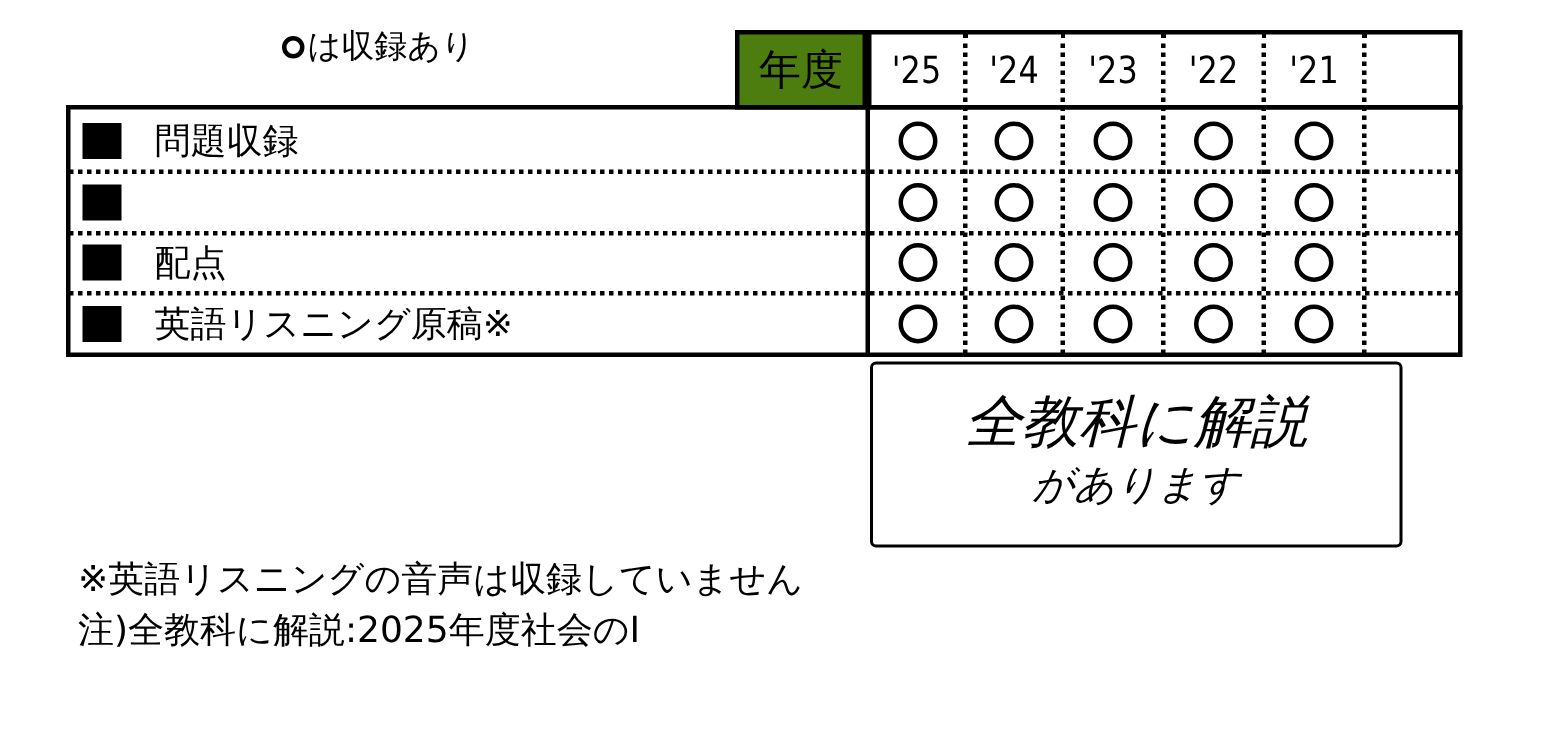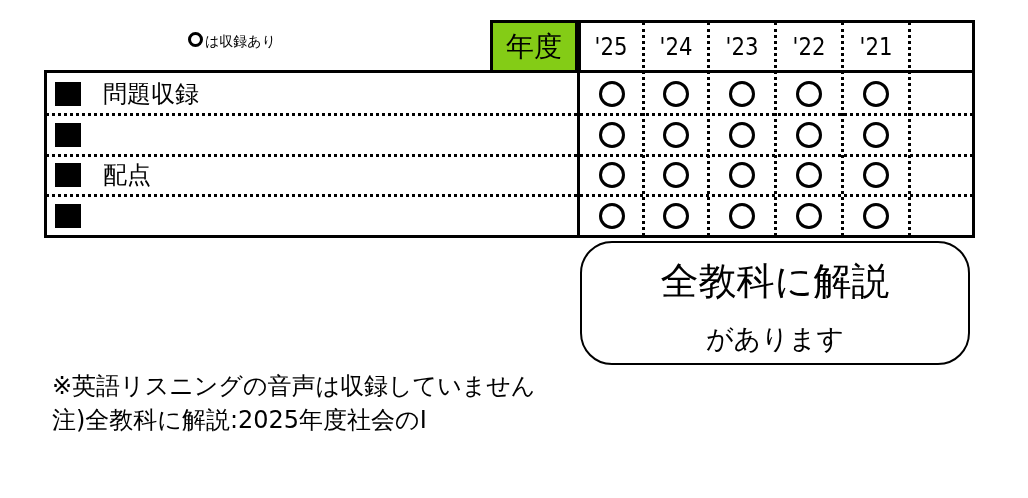--- a/index.html
+++ b/index.html
@@ -1,38 +1,38 @@
 <!DOCTYPE html>
 <html><head>
 <meta charset="utf-8">
 <style>
   html, body { margin:0; padding:0; background:#ffffff; }
   body { width:1028px; height:498px; position:relative; overflow:hidden;
          font-family:"DejaVu Sans", "Liberation Sans", sans-serif; color:#000; }
   .abs { position:absolute; }
-  .legend { left:188px; top:32px; font-size:14px; letter-spacing:0px; }
+  .legend { left:188px; top:16px; font-size:22px; letter-spacing:0px; }
   .legend .circ { display:inline-block; width:15px; height:15px; border:3px solid #000; border-radius:50%;
                   vertical-align:-1px; margin-right:2px; box-sizing:border-box; }
   .year-label-box { left:490px; top:20px; width:88px; height:53px; border:3px solid #000; box-sizing:border-box;
-                    font-size:28px; display:flex; align-items:center; justify-content:center; background:#84cc16; }
+                    font-size:28px; display:flex; align-items:center; justify-content:center; background:#4d7c0f; }
   .year-header { left:578px; top:20px; width:397px; height:53px; border:3px solid #000; border-left:3px solid #000;
                  box-sizing:border-box; }
   .main-table { left:44px; top:70px; width:931px; height:168px; border:3px solid #000; box-sizing:border-box; }
   .vline-solid { position:absolute; width:3px; background:#000; }
   .vline-dot { position:absolute; width:0; border-left:3px dotted #000; }
   .hline-dot { position:absolute; height:0; border-top:3px dotted #000; }
   .year-text { position:absolute; top:22px; height:48px; font-size:25px; display:flex; align-items:center;
                justify-content:center; transform:scaleX(0.85); }
   .row-label { position:absolute; left:50px; height:40px; display:flex; align-items:center; font-size:24px;text-align:center; }
   .row-label .sq { display:inline-block; width:26px; height:24px; background:#000; margin-right:22px; margin-left:5px; }
   .mark { position:absolute; width:26px; height:26px; border:3.5px solid #000; border-radius:50%; box-sizing:border-box; }
-  .callout { left:580px; top:241px; width:390px; height:124px; border:2px solid #000; border-radius:32px;
-             box-sizing:border-box; text-align:center; }
+  .callout { left:580px; top:241px; width:355px; height:124px; border:2px solid #000; border-radius:4px;
+             box-sizing:border-box; text-align:center;font-style:italic; }
   .callout .t1 { font-size:38px; margin-top:16px; line-height:44px; }
-  .callout .t2 { font-size:27px; margin-top:20px; line-height:32px; }
+  .callout .t2 { font-size:27px; margin-top:5px; line-height:32px; }
   .note { left:52px; font-size:24px; }
 </style>
 </head>
 <body>
 
 <div class="abs legend">
   <span class="circ"></span><span>は収録あり</span>
 </div>
 
 <div class="abs year-label-box">
@@ -66,20 +66,21 @@
 </div>
 <div class="row-label" style="top:115px;">
   <span class="sq"></span>
 </div>
 <div class="row-label" style="top:155px;">
   <span class="sq"></span>
     <span>配点</span>
 </div>
 <div class="row-label" style="top:196px;">
   <span class="sq"></span>
+    <span>英語リスニング原稿※</span>
 </div>
 
 <div id="marks">
     <div class="mark" style="left: 599px; top: 81px;"></div>
     <div class="mark" style="left: 663px; top: 81px;"></div>
     <div class="mark" style="left: 729px; top: 81px;"></div>
     <div class="mark" style="left: 796px; top: 81px;"></div>
     <div class="mark" style="left: 863px; top: 81px;"></div>
     <div class="mark" style="left: 599px; top: 122px;"></div>
     <div class="mark" style="left: 663px; top: 122px;"></div>

